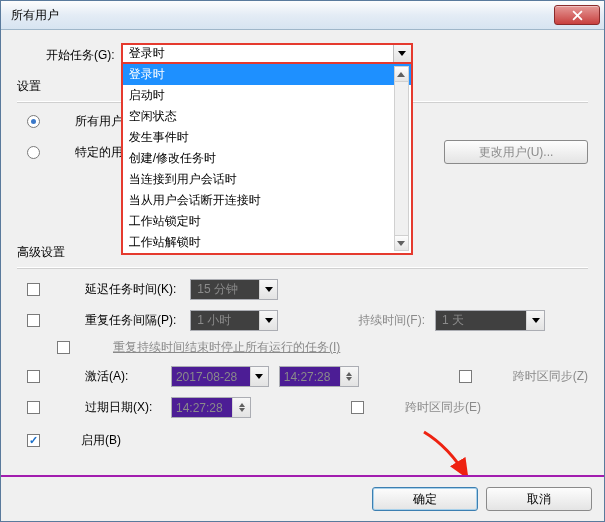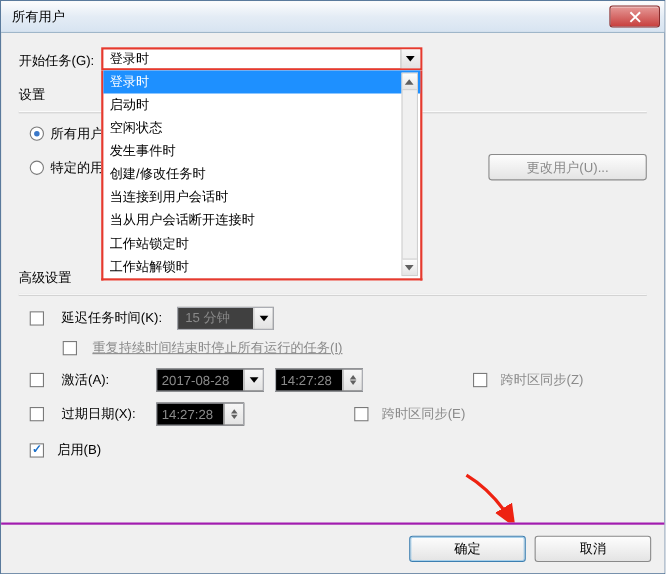--- a/index.html
+++ b/index.html
@@ -3,21 +3,21 @@
 <meta charset="utf-8">
 <style>
   html, body { margin:0; padding:0; font-family:"Microsoft YaHei","SimSun",Tahoma,sans-serif; font-size:12px; color:#000; background:#fff; }
   .window { width:605px; height:522px; border:1px solid #5a7a9c; box-sizing:border-box; position:relative; background:#f0f0f0; }
   .titlebar { height:28px; background:linear-gradient(#fdfdfd,#e4ecf5 50%,#d7e4f1); border-bottom:1px solid #9fb6c9; display:flex; align-items:center; padding:0 4px 0 10px; }
   .titlebar-text { flex:1; font-size:12px; color:#000; }
   .close-btn { width:44px; height:18px; background:linear-gradient(#e59997,#c8403e); border:1px solid #8a2b2b; border-radius:3px; display:flex; align-items:center; justify-content:center; color:#fff; font-weight:bold; font-size:11px; box-shadow:inset 0 1px 0 rgba(255,255,255,.4); cursor:pointer; }
   .close-btn svg { width:11px; height:11px; }
   .body { position:absolute; top:28px; left:0; right:0; bottom:0; padding:14px 16px 12px 16px; box-sizing:border-box; }
   .row { display:flex; align-items:center; }
-  .lbl { white-space:nowrap; }
+  .lbl { white-space:nowrap;margin-left:29px; }
   .dd { position:relative; }
   .dd-closed { height:21px; background:#fff; border:1px solid #7a7a7a; box-sizing:border-box; display:flex; align-items:center; padding:0 18px 0 6px; position:relative; }
   .dd-closed.red { border:2px solid #e53a2e; }
   .dd-arrow { position:absolute; right:0; top:0; bottom:0; width:17px; display:flex; align-items:center; justify-content:center; border-left:1px solid #bcbcbc; background:linear-gradient(#f7f7f7,#e3e3e3); }
   .tri { width:0; height:0; border-left:4px solid transparent; border-right:4px solid transparent; border-top:5px solid #000; }
   .dd-list { position:absolute; top:100%; left:0; right:0; background:#fff; border:1px solid #7a7a7a; border-top:none; box-sizing:border-box; z-index:10; }
   .dd-list.red { border:2px solid #e53a2e; border-top:none; }
   .dd-item { padding:2px 6px; line-height:17px; cursor:pointer; }
   .dd-item.sel { background:#1e90ff; color:#fff; }
   .dd-scroll { position:absolute; right:2px; top:2px; bottom:2px; width:15px; background:#f0f0f0; border:1px solid #d0d0d0; box-sizing:border-box; }
@@ -34,21 +34,21 @@
      linear-gradient(45deg, transparent 45%, #1a6fc9 45%, #1a6fc9 55%, transparent 55%),
      linear-gradient(-45deg, transparent 45%, #1a6fc9 45%, #1a6fc9 55%, transparent 55%);
   }
   .chk.checked.tick::before { content:"✓"; background:none; color:#1a6fc9; font-size:11px; line-height:9px; font-weight:bold; }
   .btn { height:22px; background:linear-gradient(#fdfdfd,#e4e4e4); border:1px solid #8a8a8a; border-radius:3px; padding:0 16px; display:inline-flex; align-items:center; justify-content:center; cursor:pointer; }
   .btn.default { border:1px solid #3c7fb1; box-shadow:0 0 0 1px #a7d0ea inset; }
   .small-dd { height:21px; background:#404040; border:1px solid #abadb3; box-sizing:border-box; display:flex; align-items:center; padding:0 18px 0 6px; position:relative; }
   .small-dd .dd-arrow { border-left:1px solid #d6d6d6; }
   .disabled { color:#8a8a8a; }
   .hr { height:1px; background:#d0d0d0; margin:0 0 10px 0; border-top:1px solid #fff; }
-  .field-date, .field-time { height:21px; background:#000000; border:1px solid #abadb3; box-sizing:border-box; display:flex; align-items:center; padding:0 4px; position:relative; }
+  .field-date, .field-time { height:21px; background:#4c1d95; border:1px solid #abadb3; box-sizing:border-box; display:flex; align-items:center; padding:0 4px; position:relative; }
   .field-date .cal, .field-time .spn { position:absolute; right:0; top:0; bottom:0; width:17px; border-left:1px solid #d6d6d6; display:flex; align-items:center; justify-content:center; background:linear-gradient(#f7f7f7,#e3e3e3); }
   .spinner { display:flex; flex-direction:column; justify-content:center; align-items:center; gap:1px; }
   .t-u { width:0;height:0;border-left:3px solid transparent;border-right:3px solid transparent;border-bottom:4px solid #606060; }
   .t-d { width:0;height:0;border-left:3px solid transparent;border-right:3px solid transparent;border-top:4px solid #606060; }
   .footer { position:absolute; left:0; right:0; bottom:0; height:44px; border-top:2px solid #a21caf; background:#f0f0f0; display:flex; align-items:center; justify-content:flex-end; padding:0 12px; gap:8px; }
   .footer .btn { min-width:72px; }
   .arrow-annot { position:absolute; pointer-events:none; }
 </style>
 </head>
 <body>
@@ -126,20 +126,37 @@
         <span class="chk"></span>
         <span class="lbl">延迟任务时间(K):</span>
         <div class="small-dd disabled" style="width:88px; margin-left:4px;">
           <span>15 分钟</span>
           <div class="dd-arrow">
               <div class="tri"></div>
             </div>
         </div>
       </div>
 
+      <div class="row" style="margin:10px 0 0 10px; gap:10px;">
+        <span class="chk"></span>
+        <span class="lbl">重复任务间隔(P):</span>
+        <div class="small-dd disabled" style="width:88px; margin-left:4px;">
+          <span>1 小时</span>
+          <div class="dd-arrow">
+              <div class="tri"></div>
+            </div>
+        </div>
+        <span class="lbl disabled" style="margin-left:70px;">持续时间(F):</span>
+        <div class="small-dd disabled" style="width:110px;">
+          <span>1 天</span>
+          <div class="dd-arrow">
+              <div class="tri"></div>
+            </div>
+        </div>
+      </div>
 
       <div class="row disabled" style="margin:8px 0 0 40px; gap:8px;text-decoration:underline;">
         <span class="chk"></span>
         <span class="lbl">重复持续时间结束时停止所有运行的任务(I)</span>
       </div>
 
 
       <div class="row" style="margin:10px 0 0 10px; gap:10px;">
         <span class="chk"></span>
         <span class="lbl" style="width:76px;">激活(A):</span>

